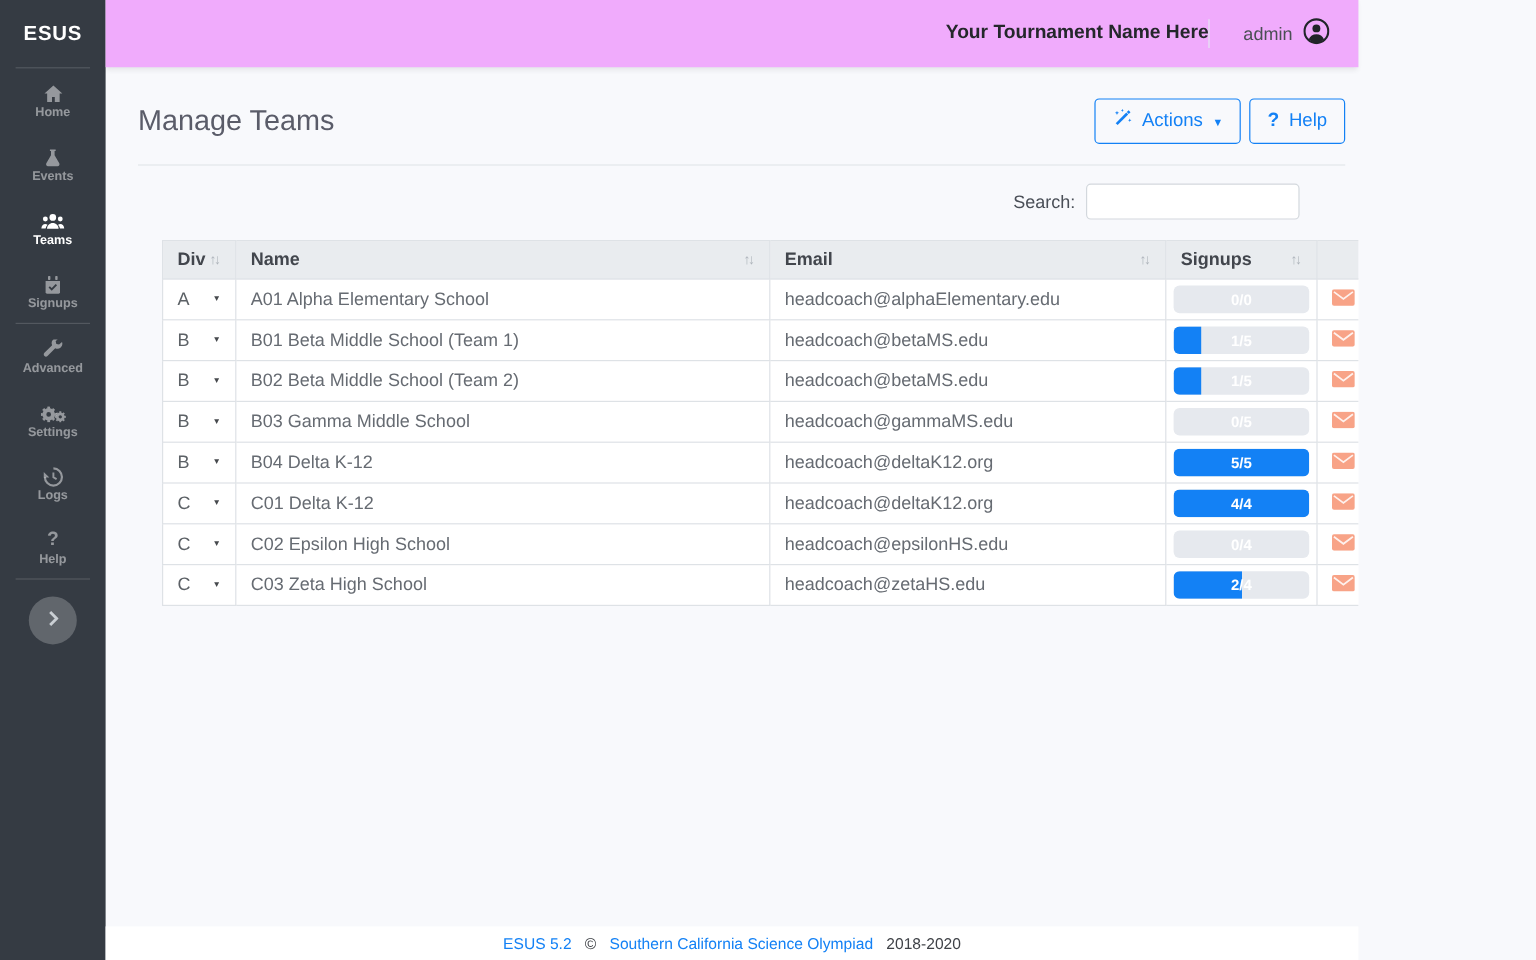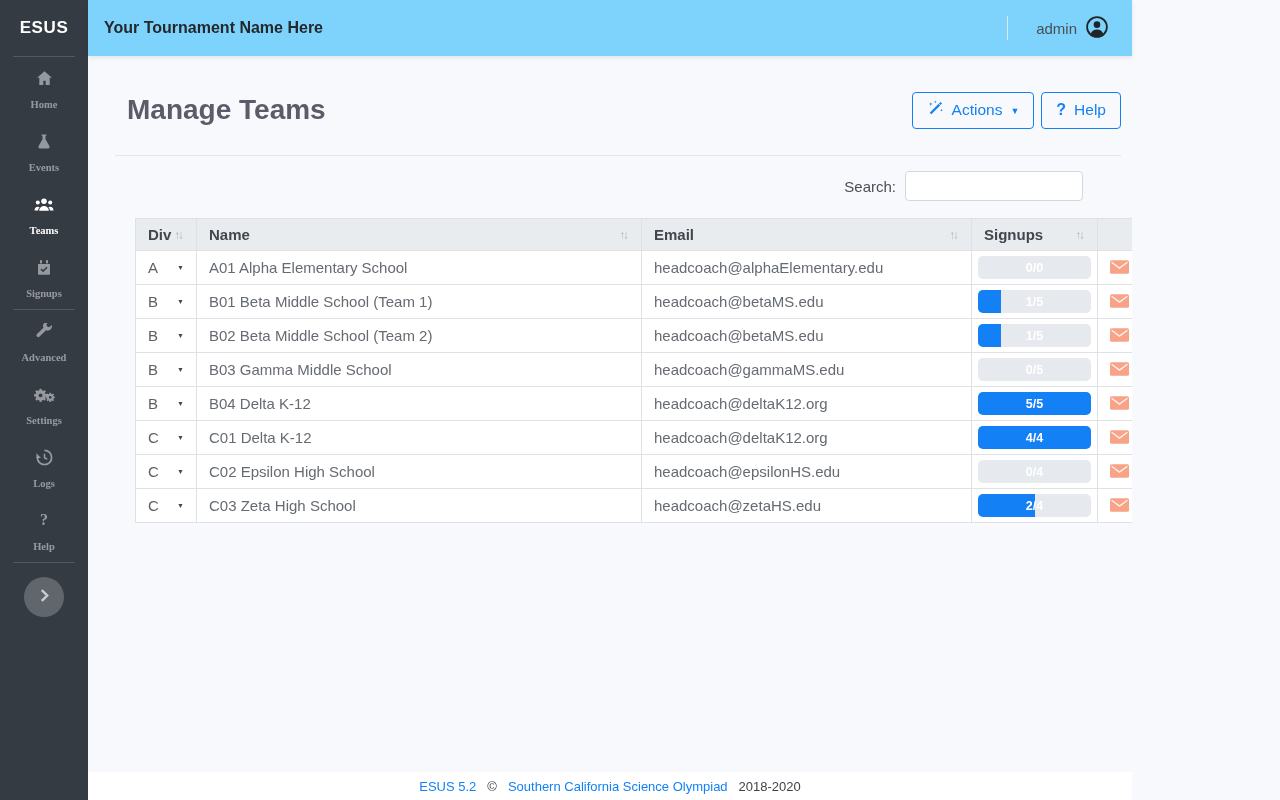--- a/index.html
+++ b/index.html
@@ -9,47 +9,47 @@
     font-family:"Liberation Sans", sans-serif;
     background:var(--page-bg,#f8f9fc);
   }
   .app { display:flex; width:1132px; height:800px; }
 
   
   .sidebar { width:88px; flex:none; background:var(--sidebar-bg,#353b43); display:flex; flex-direction:column; }
   .brand { height:56px; display:flex; align-items:center; justify-content:center;
            color:#fff; font-weight:bold; font-size:17px; letter-spacing:.6px; cursor:pointer; }
   .sb-divider { height:1px; background:rgba(255,255,255,.15); margin:0 13px; flex:none; }
-  .sb-item { display:flex; flex-direction:column; align-items:center; gap:12px;
-             padding:12px 0 10px; color:rgba(255,255,255,.48); cursor:pointer; text-decoration:none;font-family:Liberation Serif, serif; }
+  .sb-item { display:flex; flex-direction:column; align-items:center; gap:1px;
+             padding:12px 0 10px; color:rgba(255,255,255,.48); cursor:pointer; text-decoration:none; }
   .sb-item .sb-icon { height:18px; display:flex; align-items:center; justify-content:center; }
   .sb-item svg { display:block; }
   .sb-label { font-size:10.5px; font-weight:600; }
   .sb-item.active { color:#fff;text-align:right; }
   .sb-item.active .sb-label { font-weight:bold; }
   .q-glyph { font-size:16px; font-weight:bold; line-height:16px; }
   .sb-toggle { width:40px; height:40px; border-radius:50%; border:none; margin:14px auto 0;
                background:rgba(255,255,255,.22); display:flex; align-items:center; justify-content:center; cursor:pointer; }
 
   
   .main { flex:1; display:flex; flex-direction:column; min-width:0; }
 
-  .topbar { height:56px; flex:none; background:#7dd3fc; display:flex; align-items:center;
-            justify-content:space-between; padding:0 24px 0 16px; position:relative; z-index:2;
+  .topbar { height:56px; flex:none; background:#f0abfc; display:flex; align-items:center;
+            justify-content:flex-end; padding:0 24px 0 16px; position:relative; z-index:2;
             box-shadow:0 2px 4px rgba(58,59,69,.10); }
   .topbar-title { font-size:16px; font-weight:bold; color:#24272b; }
   .topbar-right { display:flex; align-items:center; }
   .topbar-sep { width:1px; height:24px; background:#e3e6f0; margin-right:28px; }
   .topbar-user { display:flex; align-items:center; gap:9px; color:#4a4f54; font-size:15px; cursor:pointer; }
   .topbar-user svg { color:#212529; }
 
   .content { flex:1; padding:26px 11px 0 27px; overflow:hidden; }
 
   .page-head { display:flex; align-items:center; justify-content:space-between; }
-  .page-title { margin:12px; font-size:28px; font-weight:700; color:var(--heading-text,#5a5c69); }
+  .page-title { margin:0; font-size:24px; font-weight:400; color:var(--heading-text,#5a5c69); }
   .page-actions { display:flex; gap:7px; }
   .btn-outline { display:inline-flex; align-items:center; gap:8px; background:transparent;
                  border:1px solid var(--accent,#1381f5); color:var(--accent,#1381f5);
                  border-radius:4px; padding:7px 14px; font-size:15.5px;
                  font-family:"Liberation Sans", sans-serif; cursor:pointer; }
   .btn-caret { font-size:9px; margin-top:2px; }
   .btn-q { font-weight:bold; font-size:16px; }
 
   .head-rule { border:none; border-top:1px solid #e3e6ea; margin:17px 0 0; }
 

